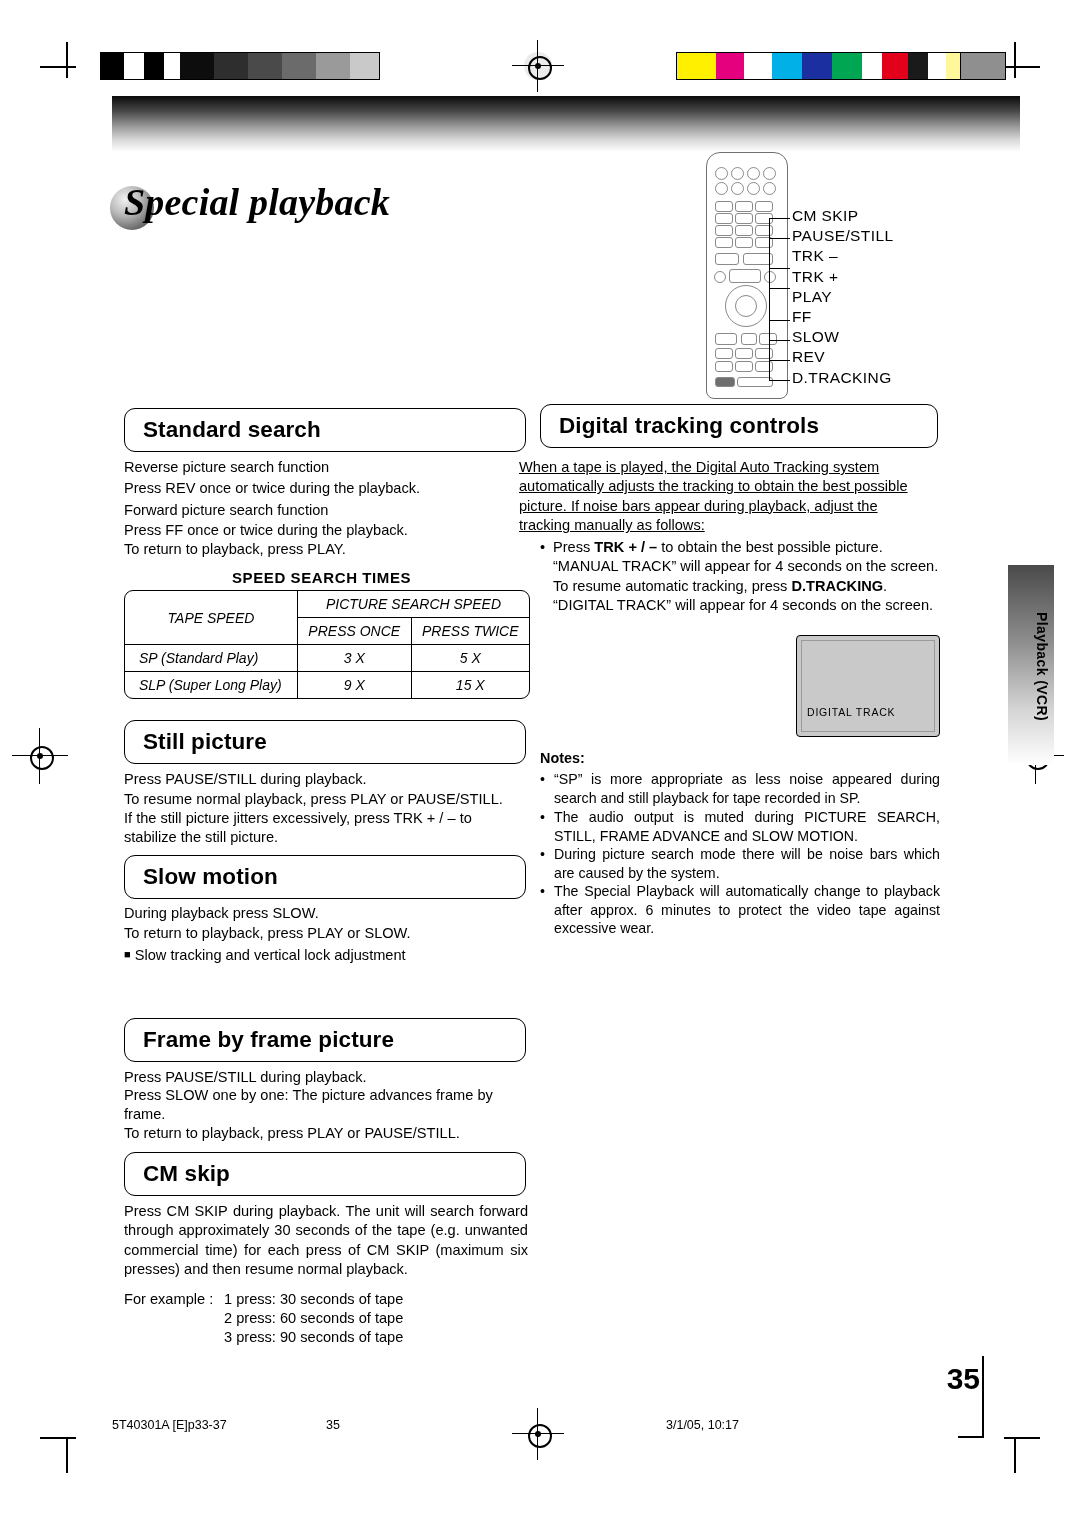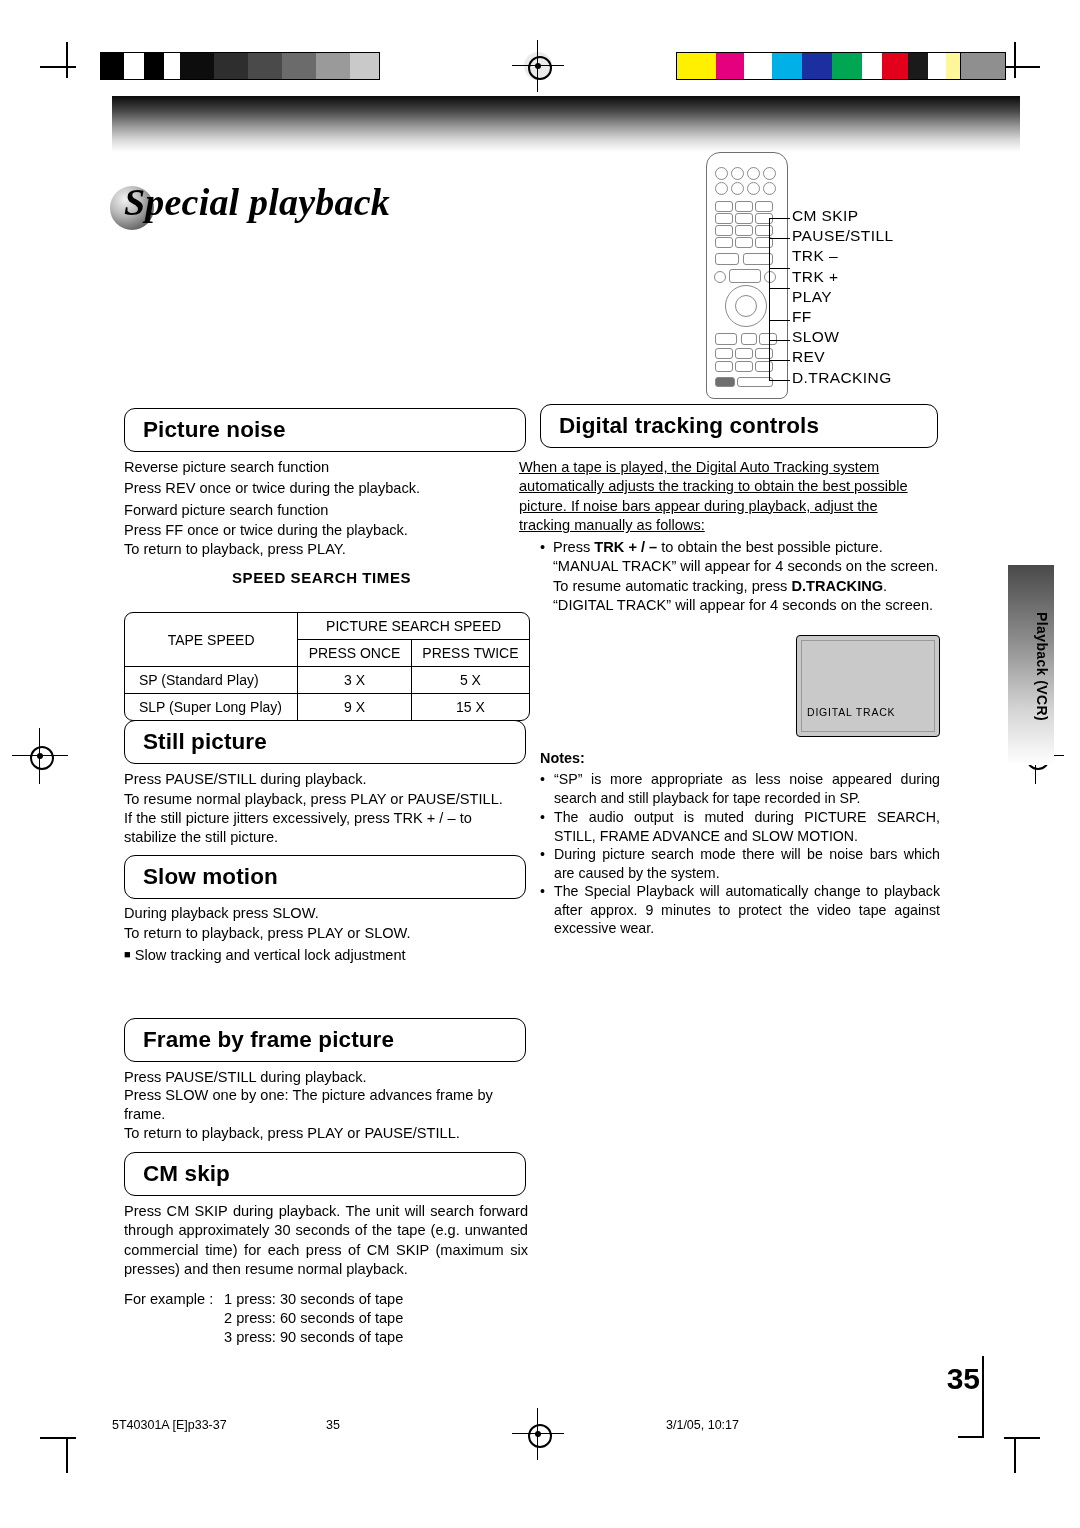--- a/index.html
+++ b/index.html
@@ -267,41 +267,41 @@
     <div>TRK –</div>
     <div>TRK +</div>
     <div>PLAY</div>
     <div>FF</div>
     <div>SLOW</div>
     <div>REV</div>
     <div>D.TRACKING</div>
   </div>
 
   <div class="sect" style="left:124px;top:408px;width:400px;height:42px;">
-    <span>Picture noise</span>
+    <span>Standard search</span>
   </div>
 
   <div class="body" style="left:124px;top:458px;width:400px;">
     <b>Reverse picture search function</b>
   </div>
   <div class="body" style="left:124px;top:479px;width:400px;">
     Press <b>REV</b> once or twice during the playback.
   </div>
   <div class="body" style="left:124px;top:501px;width:400px;">
     <b>Forward picture search function</b>
   </div>
   <div class="body" style="left:124px;top:521px;width:400px;">
     Press <b>FF</b> once or twice during the playback.
   </div>
   <div class="body" style="left:124px;top:540px;width:400px;">
     To return to playback, press <b>PLAY</b>.
   </div>
 
   <div class="tbl-cap" style="left:232px;top:569px;">SPEED SEARCH TIMES</div>
-  <div class="tbl" style="left:124px;top:612px;">
+  <div class="tbl" style="left:124px;top:590px;font-style:italic;">
     <table>
       <tbody>
           <tr class="first">
         <td rowspan="2">TAPE SPEED</td>
         <td colspan="2">PICTURE SEARCH SPEED</td>
       </tr>
       <tr>
         <td>PRESS ONCE</td>
         <td>PRESS TWICE</td>
       </tr>
@@ -402,21 +402,21 @@
   <div class="note" style="left:540px;top:808px;width:400px;">
     <span class="bullet">•</span>
     <span class="txt">The audio output is muted during PICTURE SEARCH, STILL, FRAME ADVANCE and SLOW MOTION.</span>
   </div>
   <div class="note" style="left:540px;top:845px;width:400px;">
     <span class="bullet">•</span>
     <span class="txt">During picture search mode there will be noise bars which are caused by the system.</span>
   </div>
   <div class="note" style="left:540px;top:882px;width:400px;">
     <span class="bullet">•</span>
-    <span class="txt">The Special Playback will automatically change to playback after approx. 9 minutes to protect the video tape against excessive wear.</span>
+    <span class="txt">The Special Playback will automatically change to playback after approx. 6 minutes to protect the video tape against excessive wear.</span>
   </div>
 
   <div class="pgnum">35</div>
   <div class="pgrule"></div>
   <div class="pgrule2"></div>
 
   <div class="footer" style="left:112px;top:1418px;">5T40301A [E]p33-37</div>
   <div class="footer" style="left:326px;top:1418px;">35</div>
   <div class="footer" style="left:666px;top:1418px;">3/1/05, 10:17</div>
 

